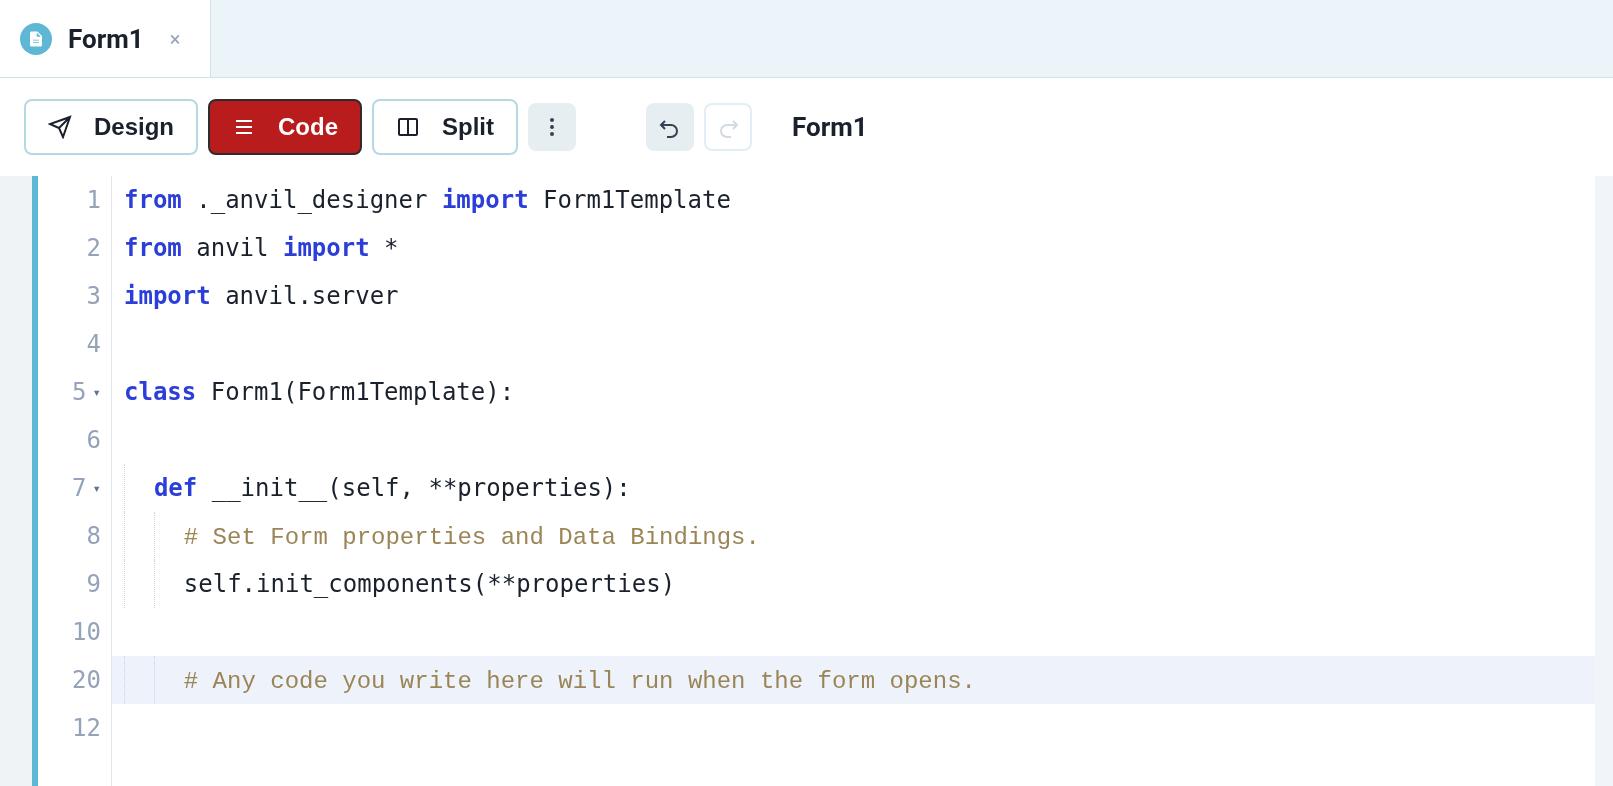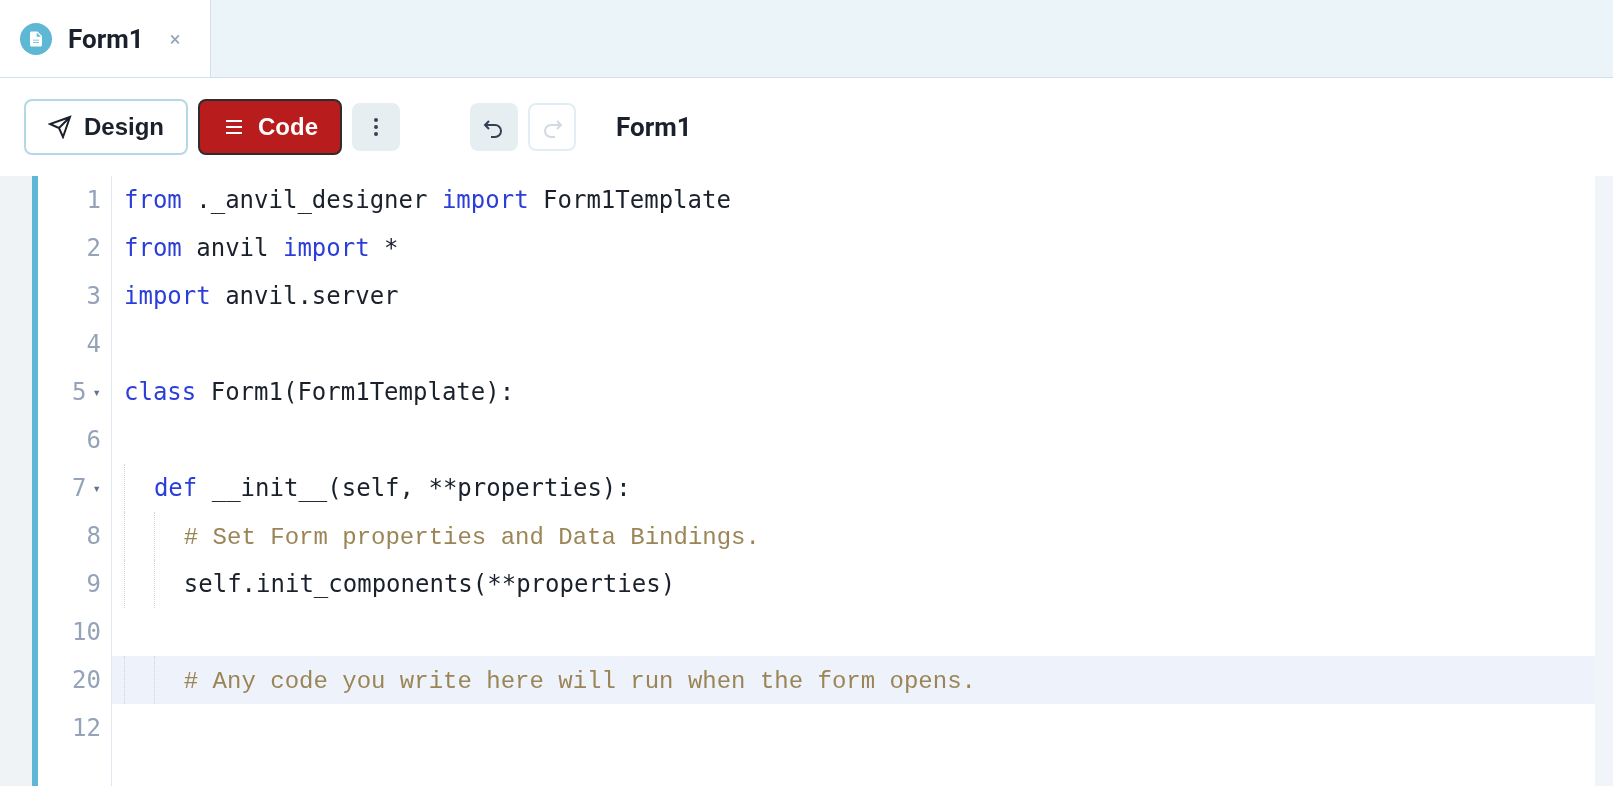--- a/index.html
+++ b/index.html
@@ -63,21 +63,21 @@
       padding: 0 24px;
       gap: 10px;
     }
     .view-buttons {
       display: flex;
       gap: 10px;
     }
     .btn {
       display: flex;
       align-items: center;
-      gap: 12px;
+      gap: 22px;
       padding: 12px 22px;
       border-radius: 8px;
       font-size: 24px;
       font-weight: 700;
       cursor: pointer;
       border: 2px solid #b5d8e5;
       background: #fff;
       color: #1a202c;
     }
     .btn.active {
@@ -167,21 +167,21 @@
       white-space: pre;
       position: relative;
     }
     .code-line.highlighted {
       background: #eef3fb;
     }
     .indent-guide {
       border-left: 1px dotted #cbd5e1;
       display: inline-block;
     }
-    .kw { color: #2b3fd8; font-weight: 400; }
+    .kw { color: #2b3fd8; font-weight: 700; }
     .txt { color: #1a202c; }
     .cmt { color: #9b8556; font-family: Liberation Mono, monospace; }
     .scrollbar-right {
       width: 18px;
       background: #f1f5f9;
     }
   </style>
 </head>
 <body>
 
@@ -205,20 +205,27 @@
         </svg>
       <span>Design</span>
     </button>
     <button class="btn active">
       <svg viewBox="0 0 24 24" fill="none" stroke="currentColor" stroke-width="2">
           <line x1="4" y1="6" x2="20" y2="6"></line>
           <line x1="4" y1="12" x2="20" y2="12"></line>
           <line x1="4" y1="18" x2="20" y2="18"></line>
         </svg>
       <span>Code</span>
+    </button>
+    <button class="btn">
+      <svg viewBox="0 0 24 24" fill="none" stroke="currentColor" stroke-width="2">
+          <rect x="3" y="4" width="18" height="16" rx="1"></rect>
+          <line x1="12" y1="4" x2="12" y2="20"></line>
+        </svg>
+      <span>Split</span>
     </button>
   </div>
   <div class="icon-btn">
     <svg viewBox="0 0 24 24" fill="#334155">
         <circle cx="12" cy="5" r="2"></circle>
         <circle cx="12" cy="12" r="2"></circle>
         <circle cx="12" cy="19" r="2"></circle>
       </svg>
   </div>
   <div class="spacer-medium"></div>

